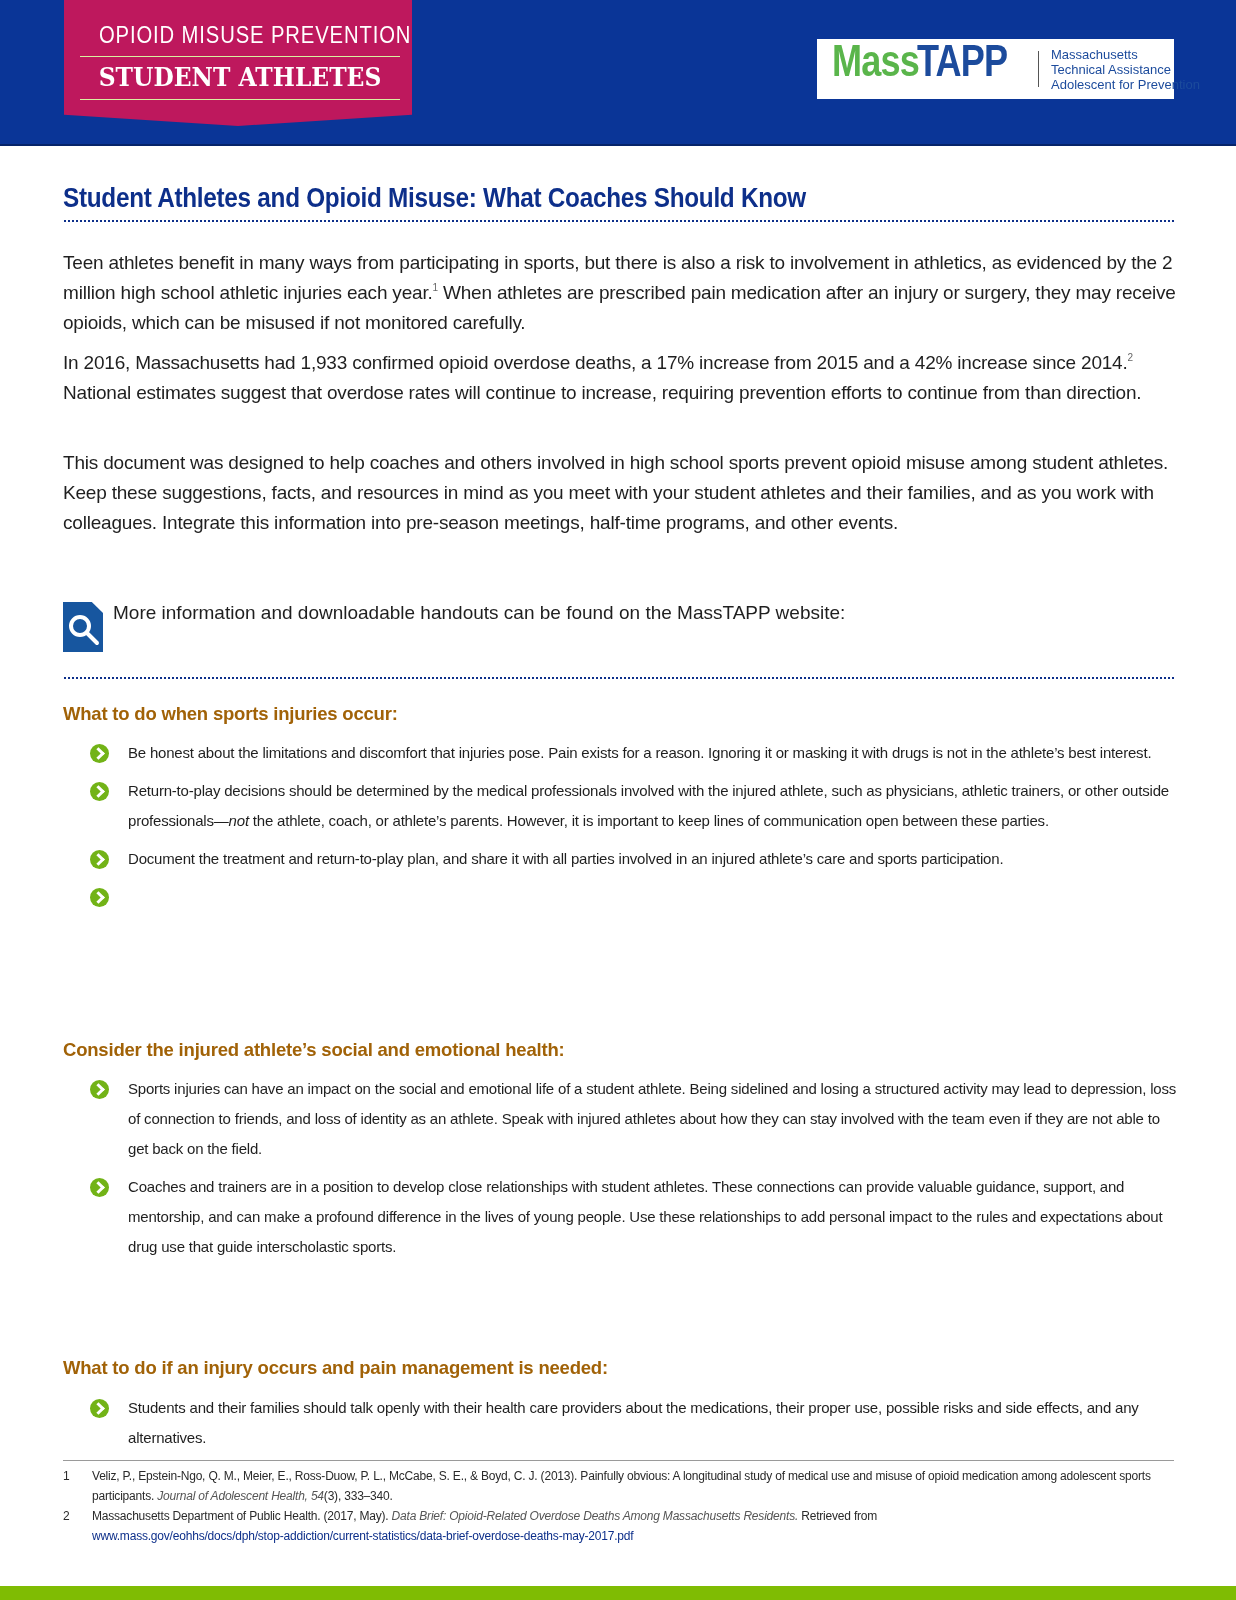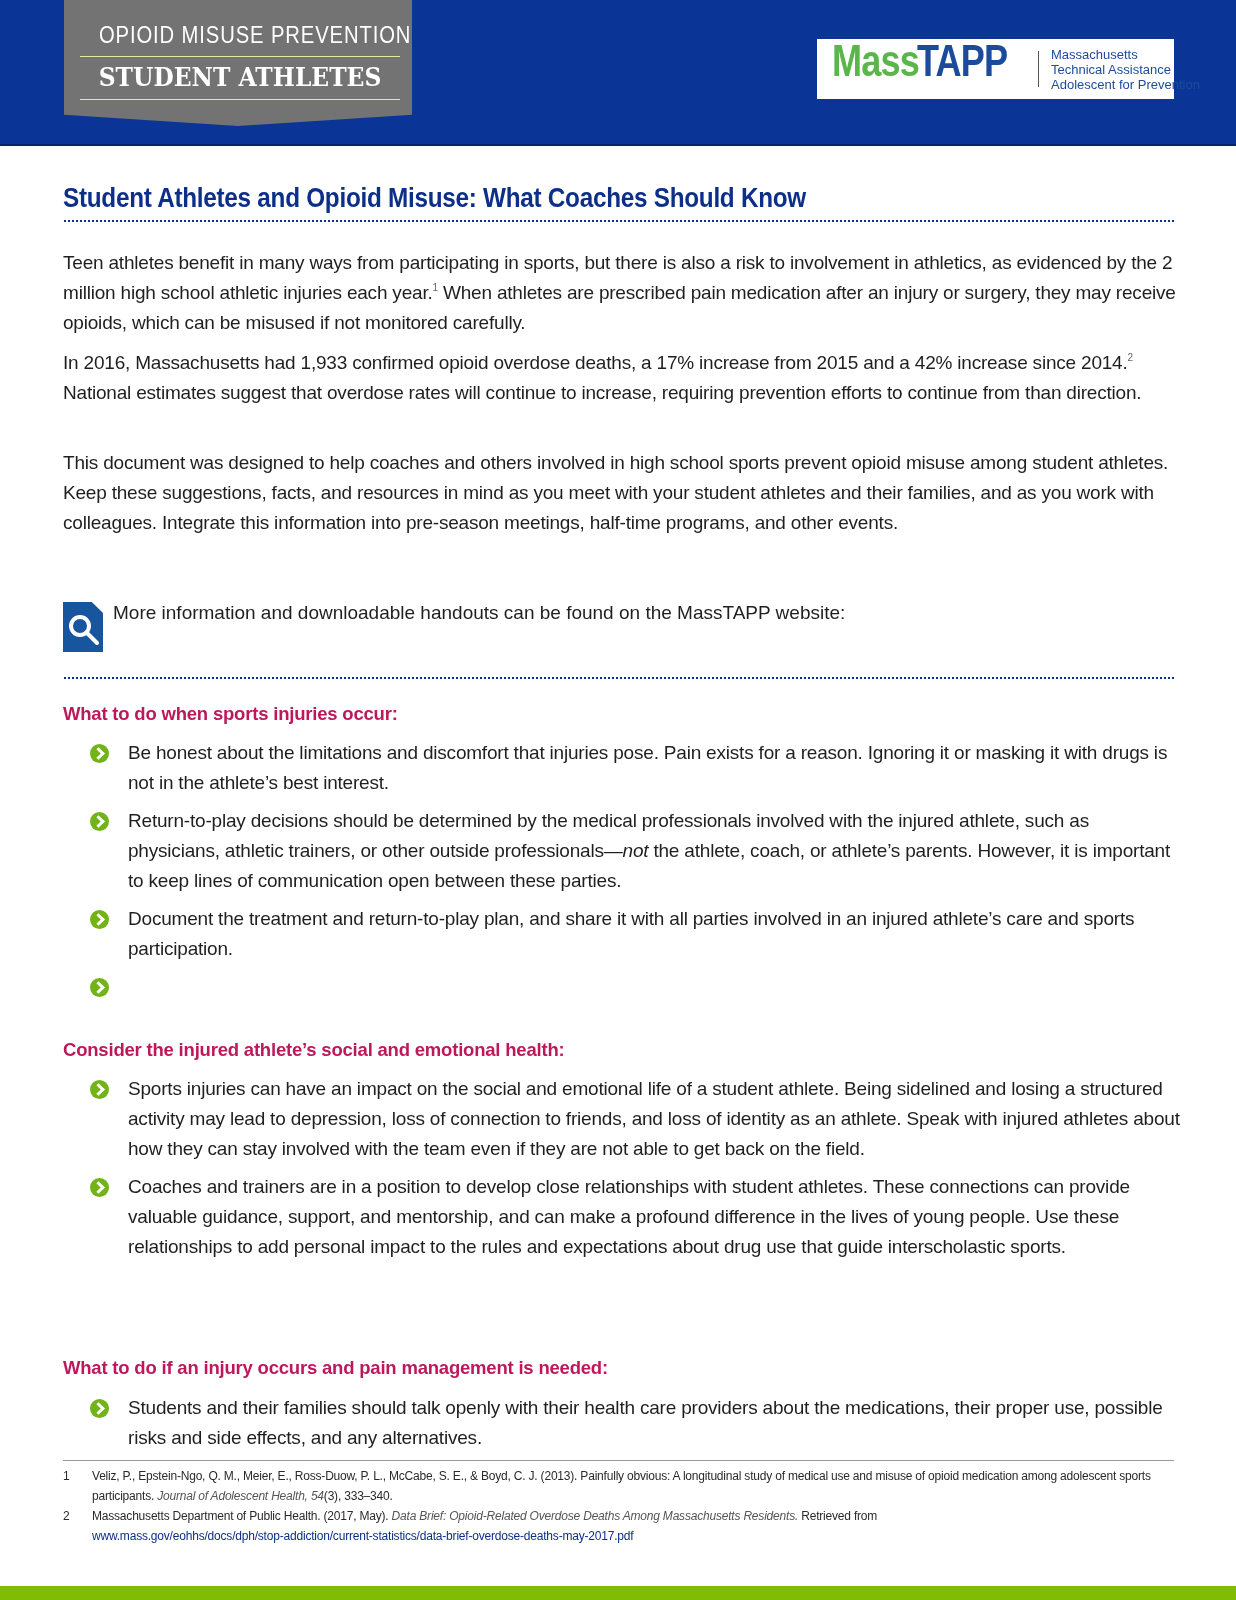--- a/index.html
+++ b/index.html
@@ -5,21 +5,21 @@
     * { box-sizing: border-box; margin: 0; padding: 0; }
     html, body { width: 1236px; height: 1600px; background: #ffffff; overflow: hidden; }
     body { position: relative; font-family: "Liberation Sans", sans-serif; color: #1a1a1a; }
 
     .header-band {
       position: absolute; left: 0; top: 0; width: 1236px; height: 146px;
       background: #0a3597; border-bottom: 2px solid #06246a;
     }
     .banner {
       position: absolute; left: 64px; top: 0; width: 348px; height: 126px;
-      background: #737373;
+      background: #be185d;
       clip-path: polygon(0 0, 100% 0, 100% 91%, 50% 100%, 0 91%);
     }
     .banner-top {
       position: absolute; left: 16px; top: 22px; width: 316px;
       font-family: "Liberation Sans Narrow", "Liberation Sans", sans-serif;
       color: #ffffff; font-size: 23px; letter-spacing: 1px; text-align: center;
       transform: scaleX(0.88); transform-origin: center;
       white-space: nowrap;
     }
     .banner-rule1 { position: absolute; left: 16px; top: 56px; width: 320px; height: 1px; background: #d9f0a0; }
@@ -77,29 +77,29 @@
     .info-icon {
       position: absolute; left: 0; top: 0; width: 40px; height: 50px;
       background: #17569f;
       clip-path: polygon(0 0, 72% 0, 100% 22%, 100% 100%, 0 100%);
     }
     .info-icon svg { position: absolute; left: 3px; top: 10px; }
     .info-text { position: absolute; left: 50px; top: -4px; font-size: 19px; line-height: 30px; color: #1f1f1f; white-space: nowrap; }
     .info-link { position: absolute; left: 50px; top: 26px; font-size: 19px; line-height: 30px; color: #0d2f8a; white-space: nowrap; text-decoration: none; }
 
     .section-head {
-      position: absolute; left: 63px; font-size: 18.5px; font-weight: bold; color: #be185d;
+      position: absolute; left: 63px; font-size: 18.5px; font-weight: bold; color: #a16207;
       white-space: nowrap; letter-spacing: -0.2px;
     }
     .h1 { top: 703px; }
     .h2 { top: 1039px; }
     .h3 { top: 1357px; }
 
     .bullet-list { position: absolute; left: 90px; width: 1090px; }
-    .bullet { position: relative; padding-left: 38px; font-size: 19px; line-height: 30px; color: #1f1f1f; margin-bottom: 8px; letter-spacing: -0.2px; }
+    .bullet { position: relative; padding-left: 38px; font-size: 15px; line-height: 30px; color: #1f1f1f; margin-bottom: 8px; letter-spacing: -0.2px; }
     .bullet-icon {
       position: absolute; left: 0; top: 6px; width: 19px; height: 19px; border-radius: 50%;
       background: #72b317;
     }
     .bullet-icon::after {
       content: ""; position: absolute; left: 4px; top: 5px; width: 6px; height: 6px;
       border-right: 3px solid #fff; border-top: 3px solid #fff; transform: rotate(45deg);
     }
     .l1 { top: 738px; }
     .l2 { top: 1074px; }

